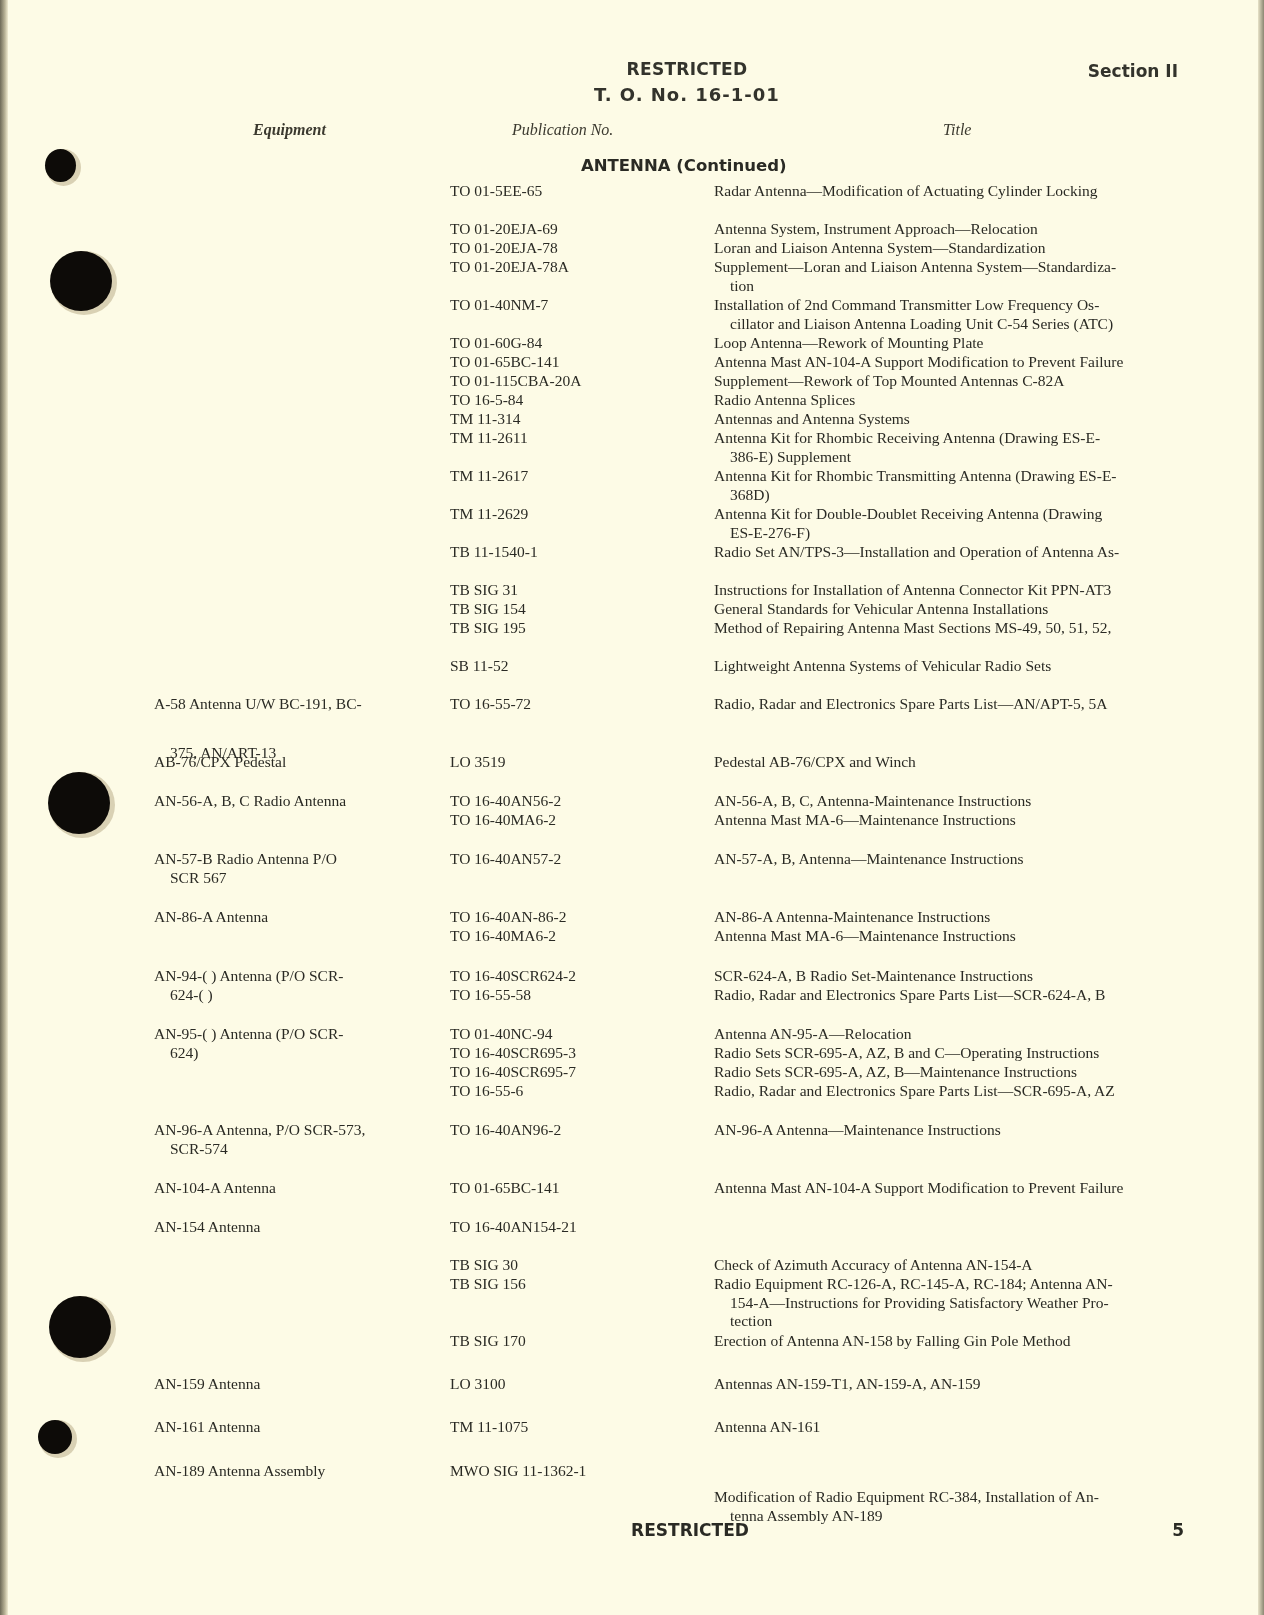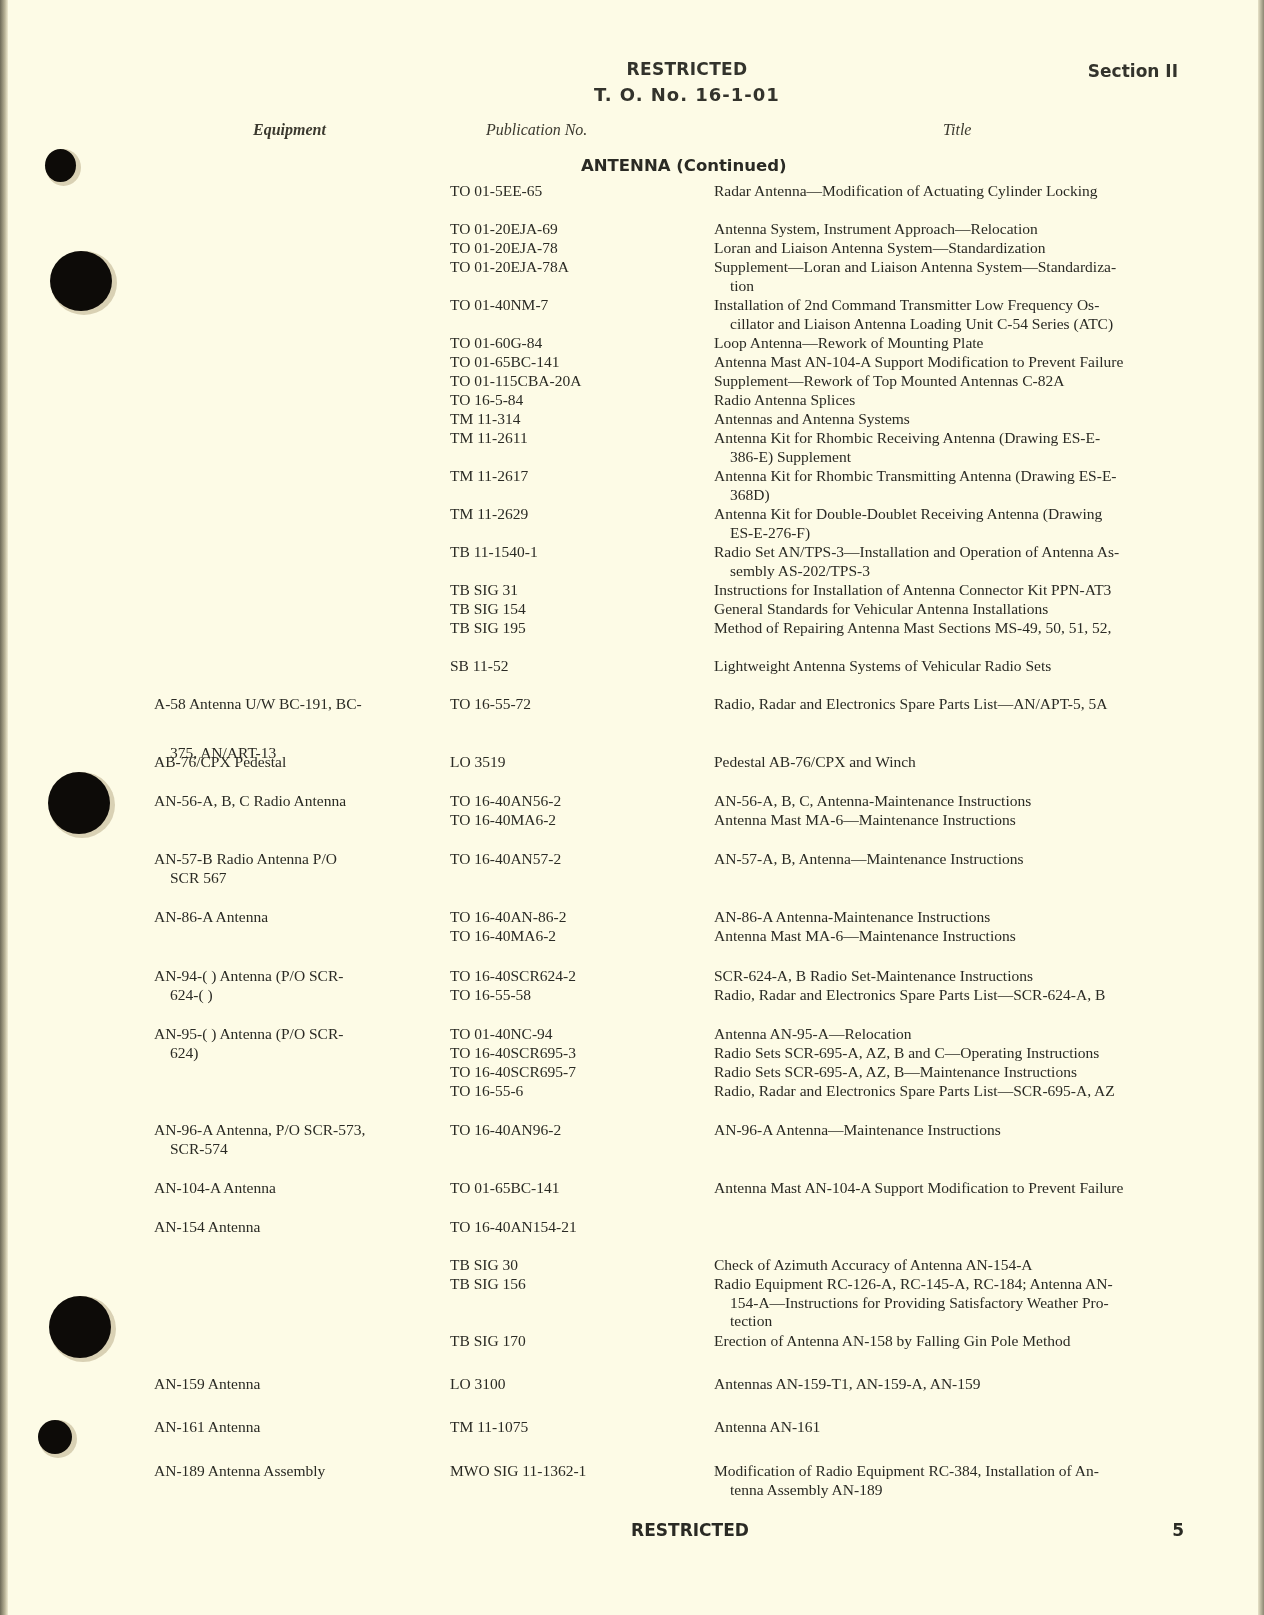--- a/index.html
+++ b/index.html
@@ -17,21 +17,21 @@
     position: absolute; right: 0; top: 0; width: 6px; height: 1615px;
     background: linear-gradient(to left, #8b8672, #e8e3c8);
   }
   .hole { position: absolute; border-radius: 50%; background: #0d0b08; box-shadow: 3px 2px 0 2px #d9d1b4; }
   .hdr { position: absolute; font-family: "DejaVu Sans", "Liberation Sans", sans-serif; font-weight: bold; color: #33332c; }
   .hdr-restricted { left: 0; width: 1374px; top: 59px; text-align: center; font-size: 17px; letter-spacing: 0.3px; }
   .hdr-to { left: 0; width: 1374px; top: 84px; text-align: center; font-size: 18px; letter-spacing: 1px; }
   .hdr-section { right: 86px; top: 61px; font-size: 17px; }
   .colhead { position: absolute; top: 121px; font-style: italic; font-size: 16px; color: #3b392f; }
   .col-equip { left: 253px; font-weight: bold; }
-  .col-pub { left: 486px; text-align: right; }
+  .col-pub { left: 512px; text-align: right; }
   .col-title { left: 943px; }
   .section-title { position: absolute; left: 581px; top: 156px; font-family: "DejaVu Sans", "Liberation Sans", sans-serif; font-weight: bold; font-size: 16.5px; }
   .rows { position: absolute; left: 0; top: 0; width: 1264px; }
   .row { position: absolute; font-size: 15.5px; line-height: 18.5px; }
   .equip { position: absolute; left: 154px; width: 266px; text-align: justify; }
   .equip .cont, .title .cont { padding-left: 16px; display: block; }
   .pub { position: absolute; left: 450px; width: 230px; white-space: nowrap; }
   .title { position: absolute; left: 714px; width: 500px; text-align: justify; text-align-last: left; }
   .ftr-restricted { position: absolute; left: 0; width: 1380px; top: 1520px; text-align: center; font-family: "DejaVu Sans", "Liberation Sans", sans-serif; font-weight: bold; font-size: 17px; }
   .ftr-page { position: absolute; right: 80px; top: 1520px; font-family: "DejaVu Sans", "Liberation Sans", sans-serif; font-weight: bold; font-size: 17px; }
@@ -153,21 +153,20 @@
       <div class="title">
         <span style="display: block;">Antenna Kit for Double-Doublet Receiving Antenna (Drawing</span>
         <span class="cont" style="display: block;">ES-E-276-F)</span>
       </div>
     </div>
     <div class="row" style="top: 543px;">
       <div class="equip"></div>
       <div class="pub">TB 11-1540-1</div>
       <div class="title">
         <span style="display: block;">Radio Set AN/TPS-3—Installation and Operation of Antenna As-</span>
-        <span class="cont" style="display: block;">sembly AS-202/TPS-3</span>
       </div>
     </div>
     <div class="row" style="top: 581px;">
       <div class="equip"></div>
       <div class="pub">TB SIG 31</div>
       <div class="title">
         <span style="display: block;">Instructions for Installation of Antenna Connector Kit PPN-AT3</span>
       </div>
     </div>
     <div class="row" style="top: 600px;">
@@ -367,20 +366,20 @@
       <div class="title">
         <span style="display: block;">Antenna AN-161</span>
       </div>
     </div>
     <div class="row" style="top: 1462px;">
       <div class="equip">
         <span style="display: block;">AN-189 Antenna Assembly</span>
       </div>
       <div class="pub">MWO SIG 11-1362-1</div>
       <div class="title">
-        <span style="display: block;">Modification of Radio Equipment RC-384, Installation of An-</span>
+        <span style="display: block; margin-top: 26px;">Modification of Radio Equipment RC-384, Installation of An-</span>
         <span class="cont" style="display: block;">tenna Assembly AN-189</span>
       </div>
     </div>
   </div>
 
 <div class="ftr-restricted">RESTRICTED</div>
 <div class="ftr-page">5</div>
 
 </body></html>

